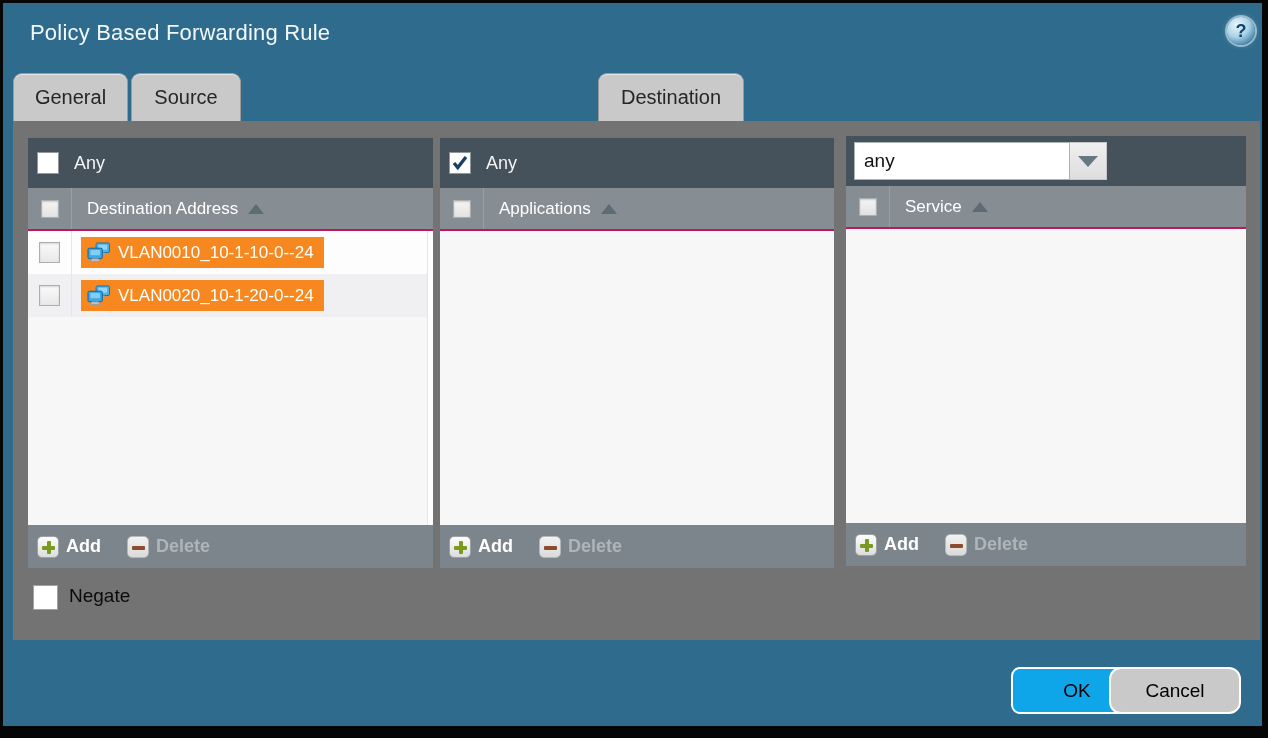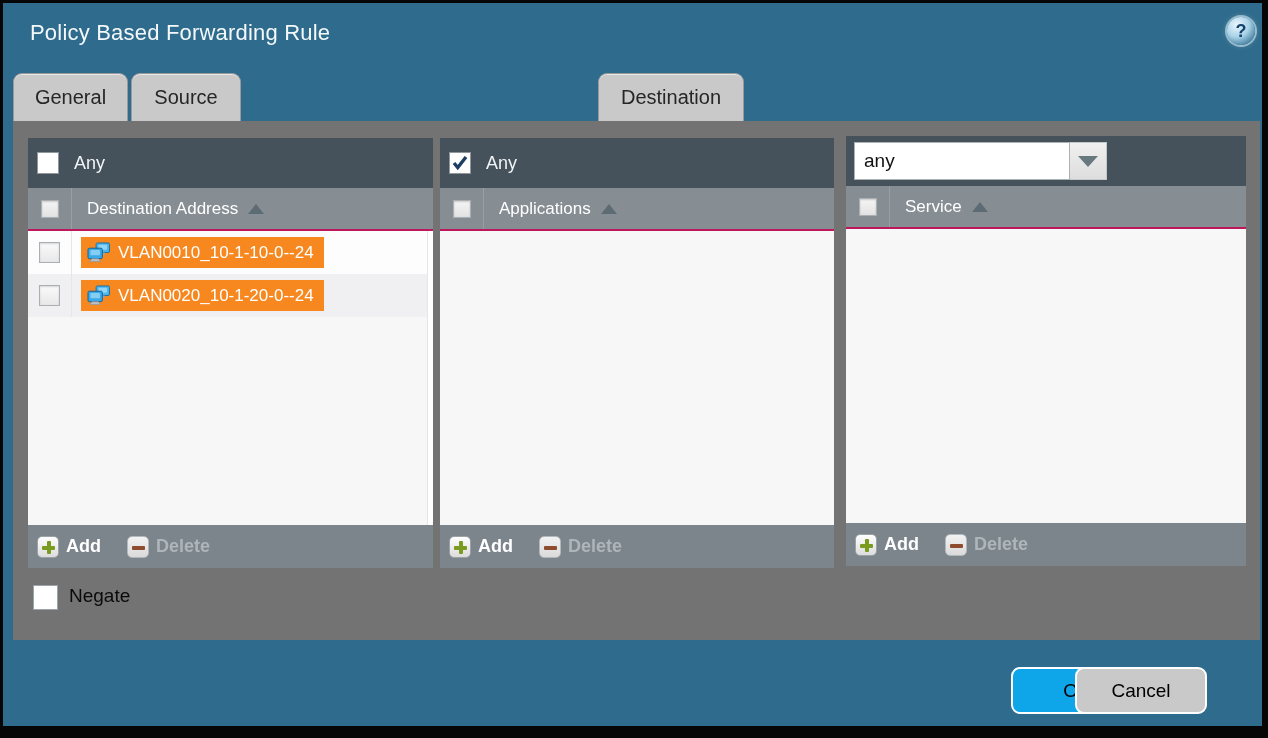--- a/index.html
+++ b/index.html
@@ -76,21 +76,21 @@
   .tri-down { width:0; height:0; border-left:10px solid transparent; border-right:10px solid transparent; border-top:11px solid #67787f; }
 
   .negate { position:absolute; left:20px; top:464px; display:flex; gap:11px; }
   .negate .cb { width:25px; height:25px; border-color:#9aa4a9; }
   .negate-label { font-size:19px; color:#0a0a0a; }
 
   .action-btn { position:absolute; top:664px; width:132px; height:47px; border-radius:9px; border:2px solid #ffffff;
     font-size:19px; color:#000; display:flex; align-items:center; justify-content:center; cursor:pointer;
     font-family:"Liberation Sans", sans-serif; }
   .btn-ok { left:1008px; background:#0ea5e9; }
-  .btn-cancel { left:1072px; background:#c9c9c9; }
+  .btn-cancel { left:1106px; background:#c9c9c9;border-radius:12px; }
 
   .checkmark path { stroke:#1d3f63; stroke-width:4.5; fill:none; }
 </style>
 </head>
 <body>
 
 <div class="dialog">
 
   <div class="title">Policy Based Forwarding Rule</div>
 

